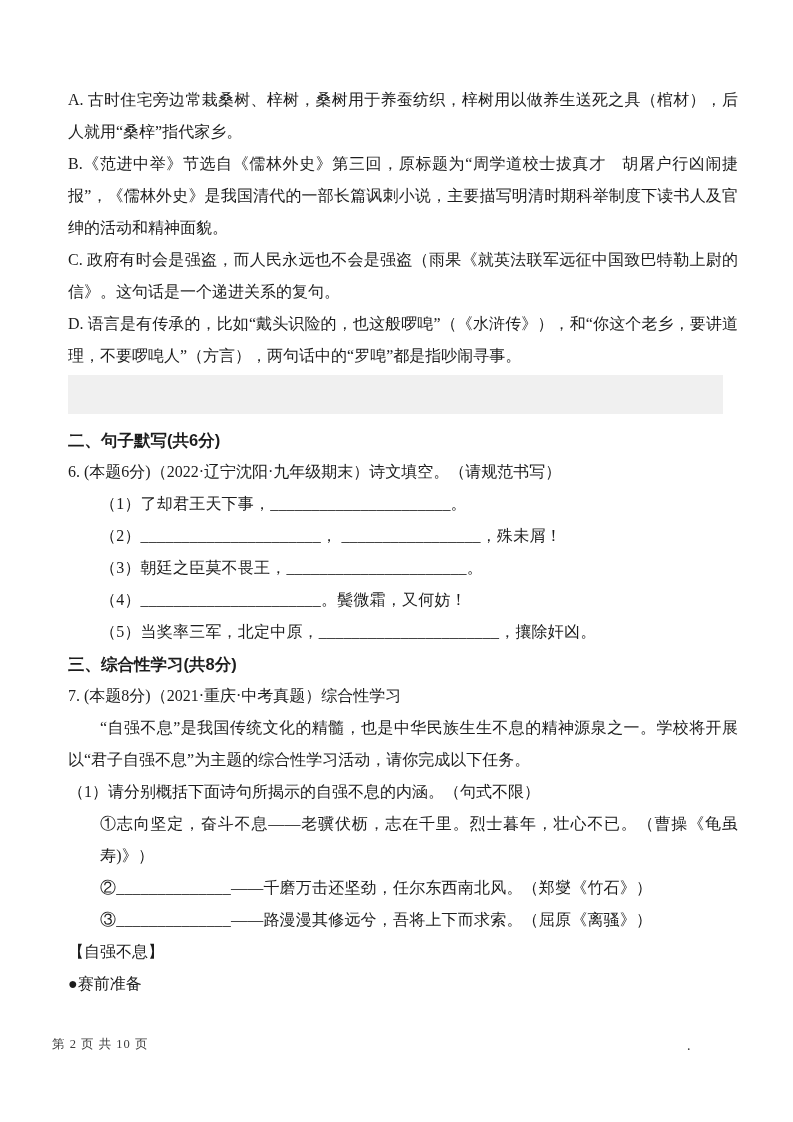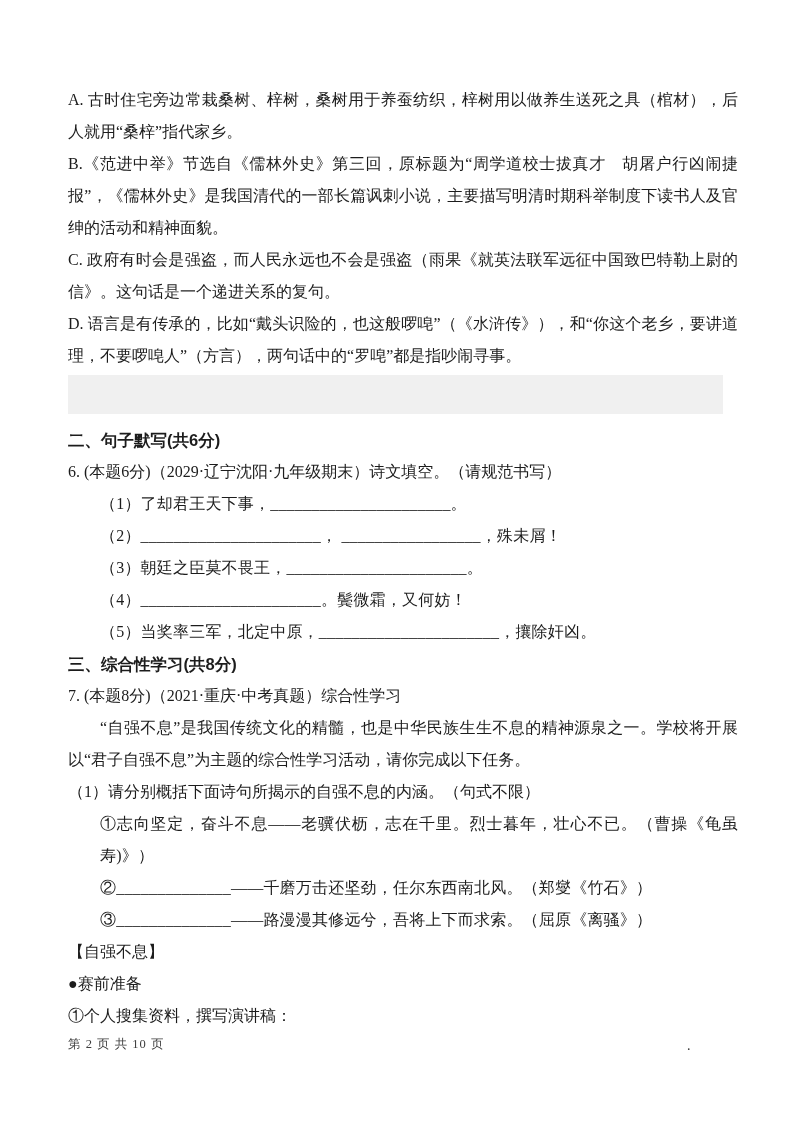--- a/index.html
+++ b/index.html
@@ -24,21 +24,21 @@
   }
   .indent{text-indent:2em;}
   .highlight-bar{
     height:39px;
     background:#f0f0f0;
     margin:3px 15px 10px 0;
   }
   .blank-line{letter-spacing:0.2px;margin-left:32px;}
   .footer{
     position:absolute;
-    left:68px;top:1036px;
+    left:52px;top:1036px;
     font-size:12.5px;
     line-height:16px;
     color:#3d3d3d;
     letter-spacing:1px;
   }
   .stray-dot{
     position:absolute;
     left:687px;top:1030px;
     font-size:14px;
     color:#333333;
@@ -50,34 +50,33 @@
 <div class="page">
 
   <p class="para">A. 古时住宅旁边常栽桑树、梓树，桑树用于养蚕纺织，梓树用以做养生送死之具（棺材），后人就用“桑梓”指代家乡。</p>
   <p class="para">B.《范进中举》节选自《儒林外史》第三回，原标题为“周学道校士拔真才　胡屠户行凶闹捷报”，《儒林外史》是我国清代的一部长篇讽刺小说，主要描写明清时期科举制度下读书人及官绅的活动和精神面貌。</p>
   <p class="para">C. 政府有时会是强盗，而人民永远也不会是强盗（雨果《就英法联军远征中国致巴特勒上尉的信》。这句话是一个递进关系的复句。</p>
   <p class="para">D. 语言是有传承的，比如“戴头识险的，也这般啰唣”（《水浒传》），和“你这个老乡，要讲道理，不要啰唣人”（方言），两句话中的“罗唣”都是指吵闹寻事。</p>
 
   <div class="highlight-bar"></div>
 
   <h2 class="heading">二、句子默写(共6分)</h2>
-  <p class="para">6. (本题6分)（2029·辽宁沈阳·九年级期末）诗文填空。（请规范书写）</p>
+  <p class="para">6. (本题6分)（2022·辽宁沈阳·九年级期末）诗文填空。（请规范书写）</p>
   <p class="para blank-line">（1）了却君王天下事，______________________。</p>
   <p class="para blank-line">（2）______________________， _________________，殊未屑！</p>
   <p class="para blank-line">（3）朝廷之臣莫不畏王，______________________。</p>
   <p class="para blank-line">（4）______________________。鬓微霜，又何妨！</p>
   <p class="para blank-line">（5）当奖率三军，北定中原，______________________，攘除奸凶。</p>
 
   <h2 class="heading">三、综合性学习(共8分)</h2>
   <p class="para">7. (本题8分)（2021·重庆·中考真题）综合性学习</p>
   <p class="para indent">“自强不息”是我国传统文化的精髓，也是中华民族生生不息的精神源泉之一。学校将开展以“君子自强不息”为主题的综合性学习活动，请你完成以下任务。</p>
   <p class="para">（1）请分别概括下面诗句所揭示的自强不息的内涵。（句式不限）</p>
   <p class="para blank-line">①志向坚定，奋斗不息——老骥伏枥，志在千里。烈士暮年，壮心不已。（曹操《龟虽寿)》）</p>
   <p class="para blank-line">②______________——千磨万击还坚劲，任尔东西南北风。（郑燮《竹石》）</p>
   <p class="para blank-line">③______________——路漫漫其修远兮，吾将上下而求索。（屈原《离骚》）</p>
   <p class="para">【自强不息】</p>
   <p class="para">●赛前准备</p>
-  <p class="para">①个人搜集资料，撰写演讲稿：</p>
 
   <div class="footer">第 2 页 共 10 页</div>
   <div class="stray-dot">.</div>
 
 </div>
 
 </body></html>

